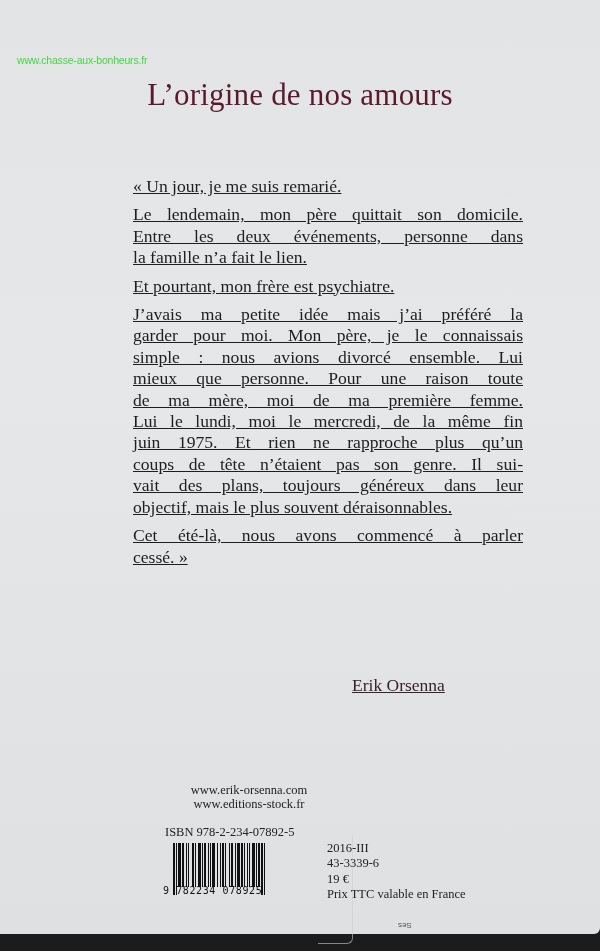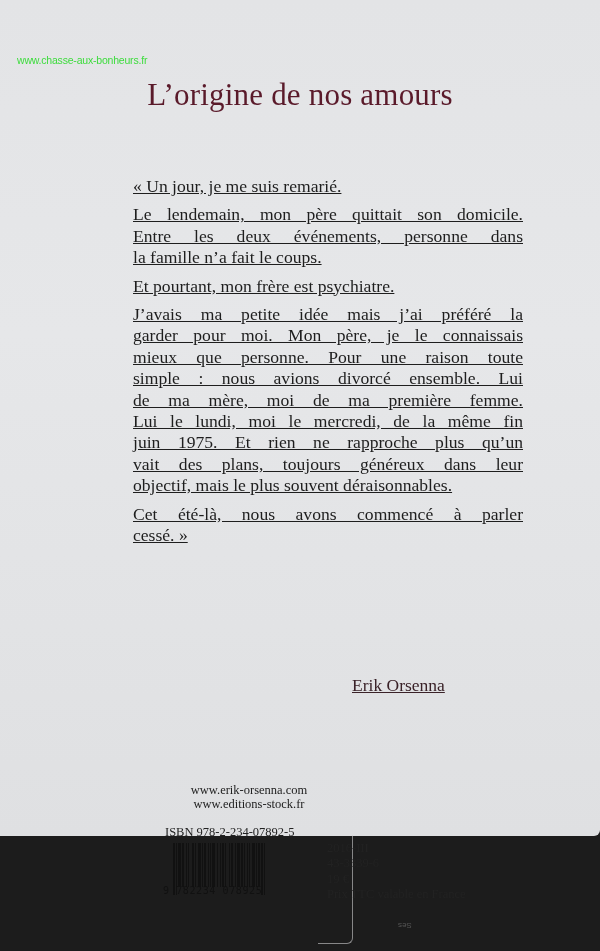--- a/index.html
+++ b/index.html
@@ -2,21 +2,21 @@
 <html><head>
   <meta charset="utf-8">
   <style>
     html, body { margin:0; padding:0; }
     body {
       width:600px; height:951px; position:relative; overflow:hidden;
       background:#1c1c1c;
       font-family:"Liberation Serif","DejaVu Serif",serif;
     }
     .cover {
-      position:absolute; left:0; top:0; width:600px; height:836px;
+      position:absolute; left:0; top:0; width:600px; height:934px;
       background:linear-gradient(180deg,#e3e4e6 0%,#e6e7e9 40%,#e2e3e5 75%,#dfe0e2 100%);
       border-bottom-right-radius:6px;
     }
     .watermark {
       position:absolute; left:17px; top:54px;
       font-family:"Liberation Sans","DejaVu Sans",sans-serif;
       font-size:10.5px; color:#3ddc3d; letter-spacing:-0.2px;
     }
     .title {
       position:absolute; left:0; width:600px; top:77px; text-align:center;
@@ -64,33 +64,34 @@
   <div class="watermark">www.chasse-aux-bonheurs.fr</div>
   <div class="title">L’origine de nos amours</div>
 
   <div class="text" id="blurb">
       <p>
         <span class="line last">« Un jour, je me suis remarié.</span>
       </p>
       <p>
         <span class="line">Le lendemain, mon père quittait son domicile.</span>
         <span class="line">Entre les deux événements, personne dans</span>
-        <span class="line last">la famille n’a fait le coups.</span>
+        <span class="line last">la famille n’a fait le lien.</span>
       </p>
       <p>
         <span class="line last">Et pourtant, mon frère est psychiatre.</span>
       </p>
       <p>
         <span class="line">J’avais ma petite idée mais j’ai préféré la</span>
         <span class="line">garder pour moi. Mon père, je le connaissais</span>
+        <span class="line">simple : nous avions divorcé ensemble. Lui</span>
         <span class="line">mieux que personne. Pour une raison toute</span>
-        <span class="line">simple : nous avions divorcé ensemble. Lui</span>
         <span class="line">de ma mère, moi de ma première femme.</span>
         <span class="line">Lui le lundi, moi le mercredi, de la même fin</span>
         <span class="line">juin 1975. Et rien ne rapproche plus qu’un</span>
+        <span class="line">coups de tête n’étaient pas son genre. Il sui-</span>
         <span class="line">vait des plans, toujours généreux dans leur</span>
         <span class="line last">objectif, mais le plus souvent déraisonnables.</span>
       </p>
       <p>
         <span class="line">Cet été-là, nous avons commencé à parler</span>
         <span class="line last">cessé. »</span>
       </p>
     </div>
 
   <div class="author">Erik Orsenna</div>

